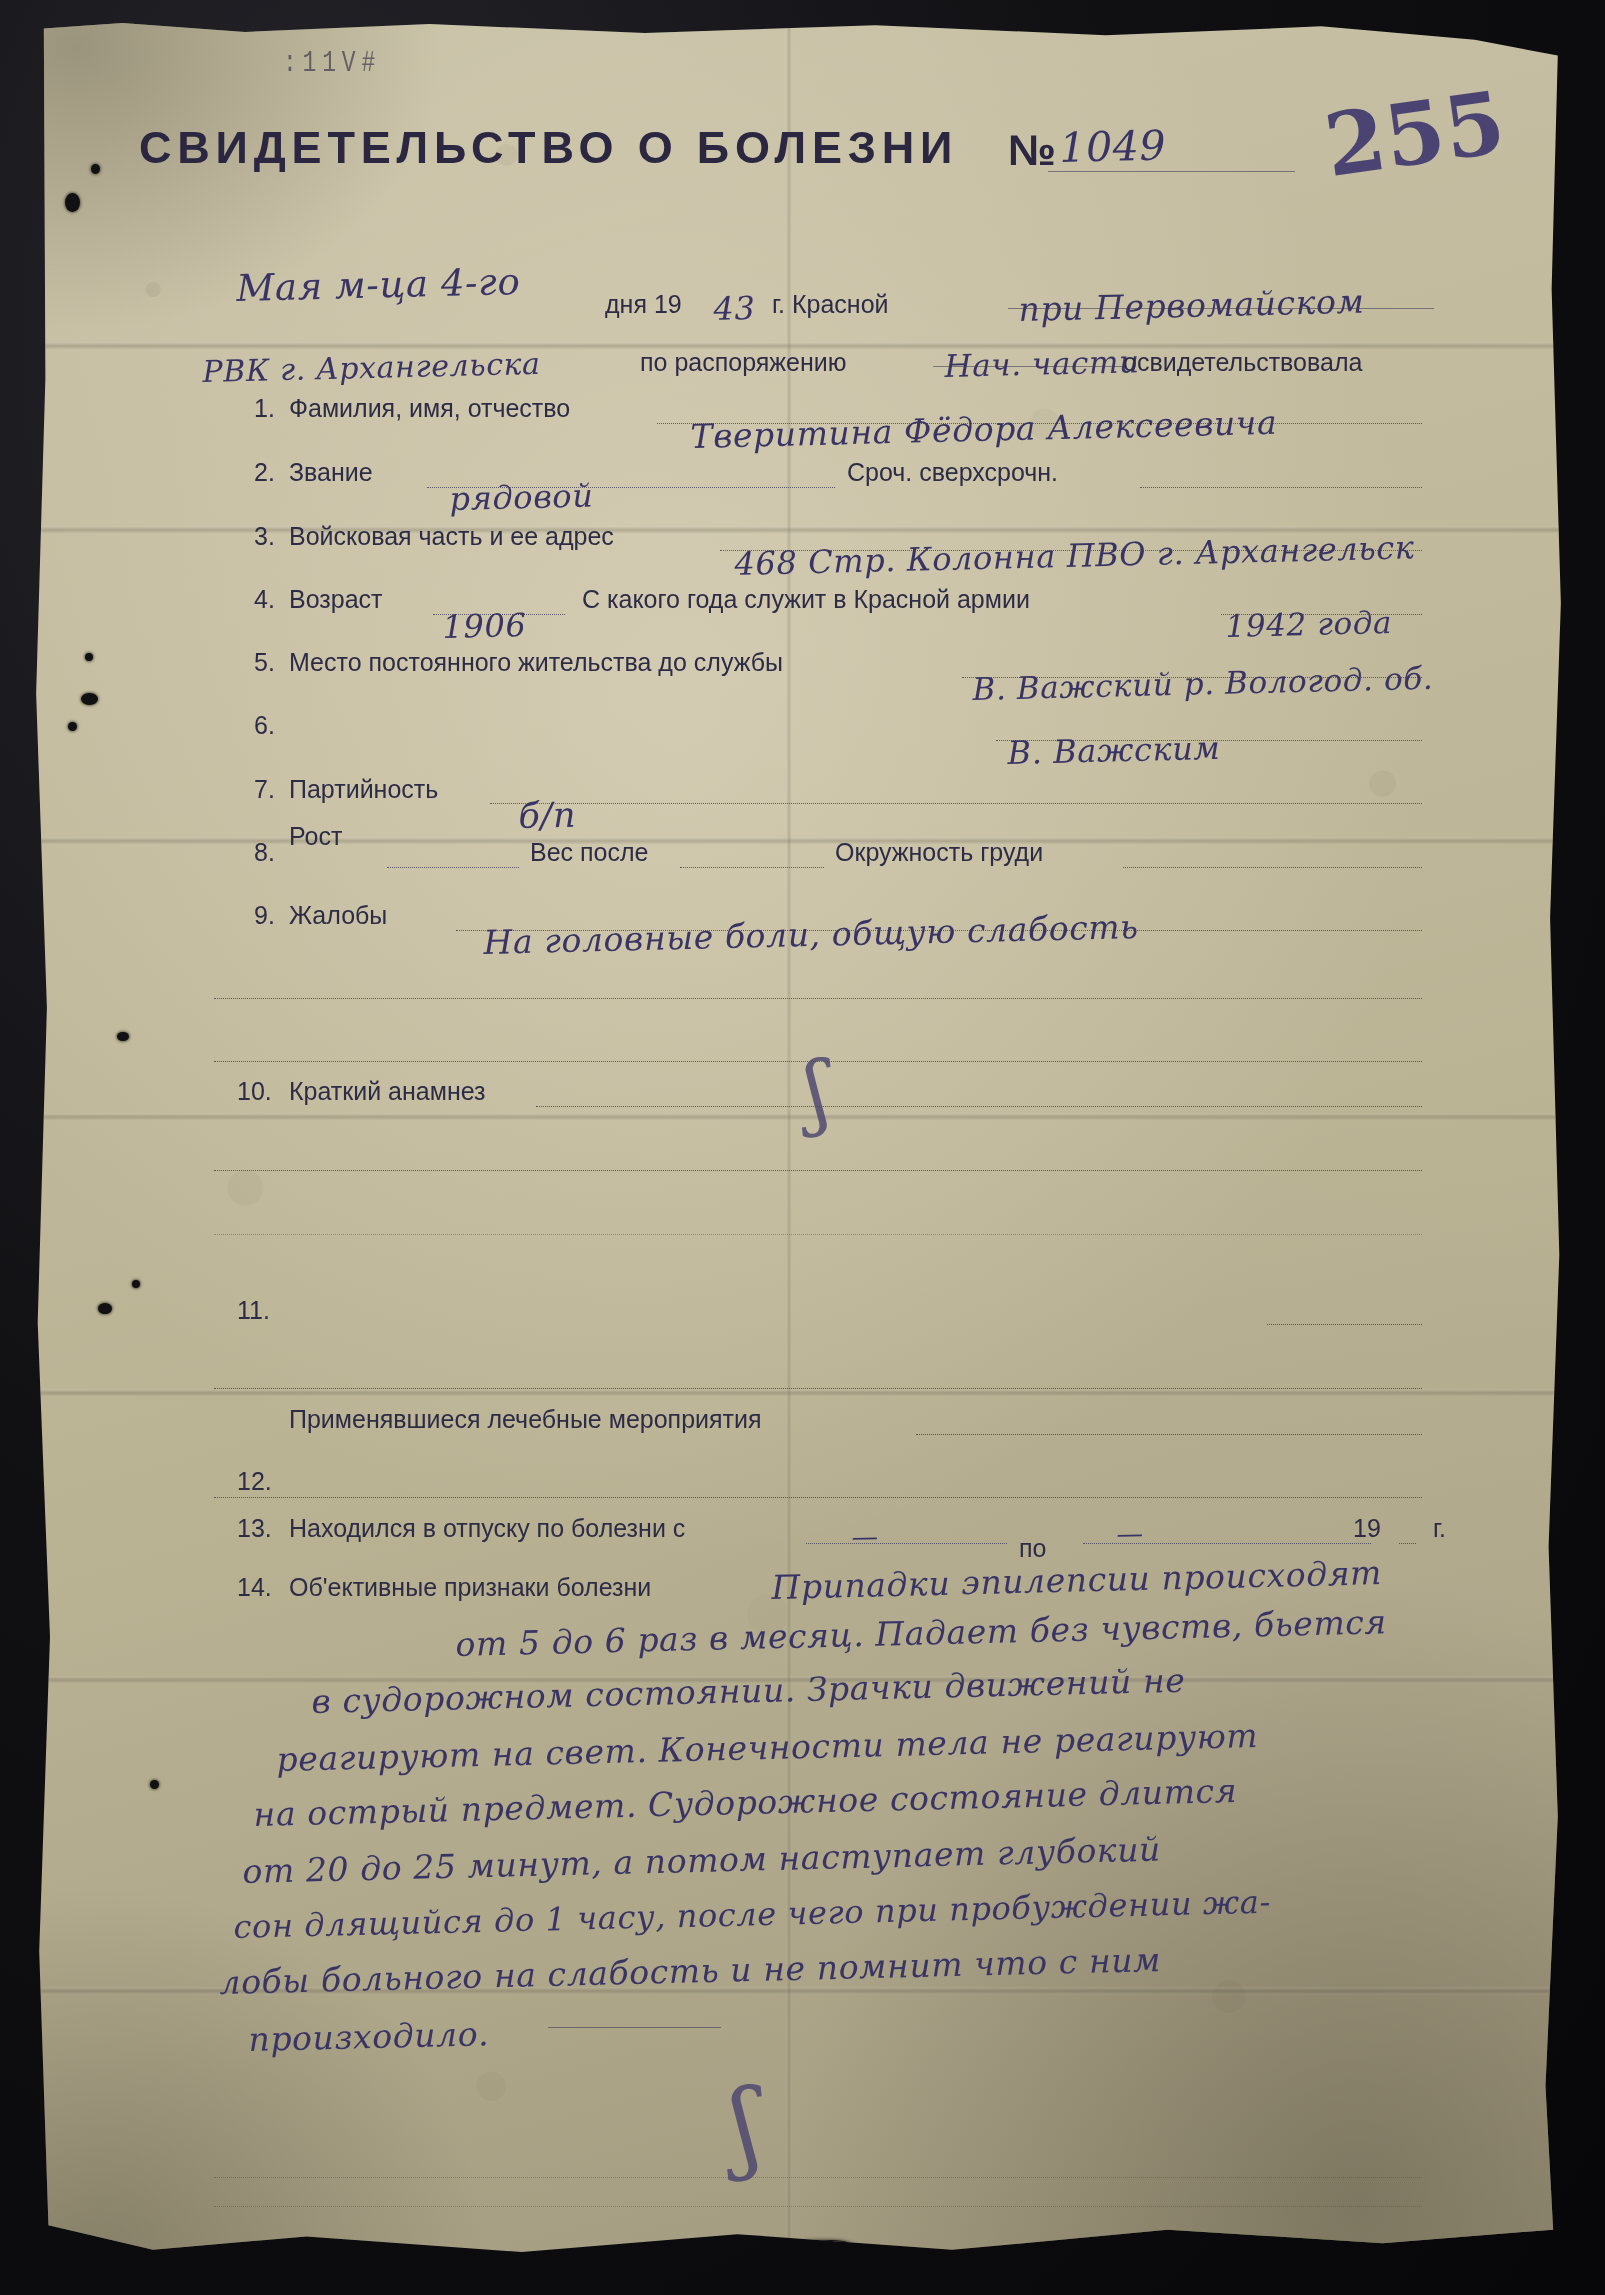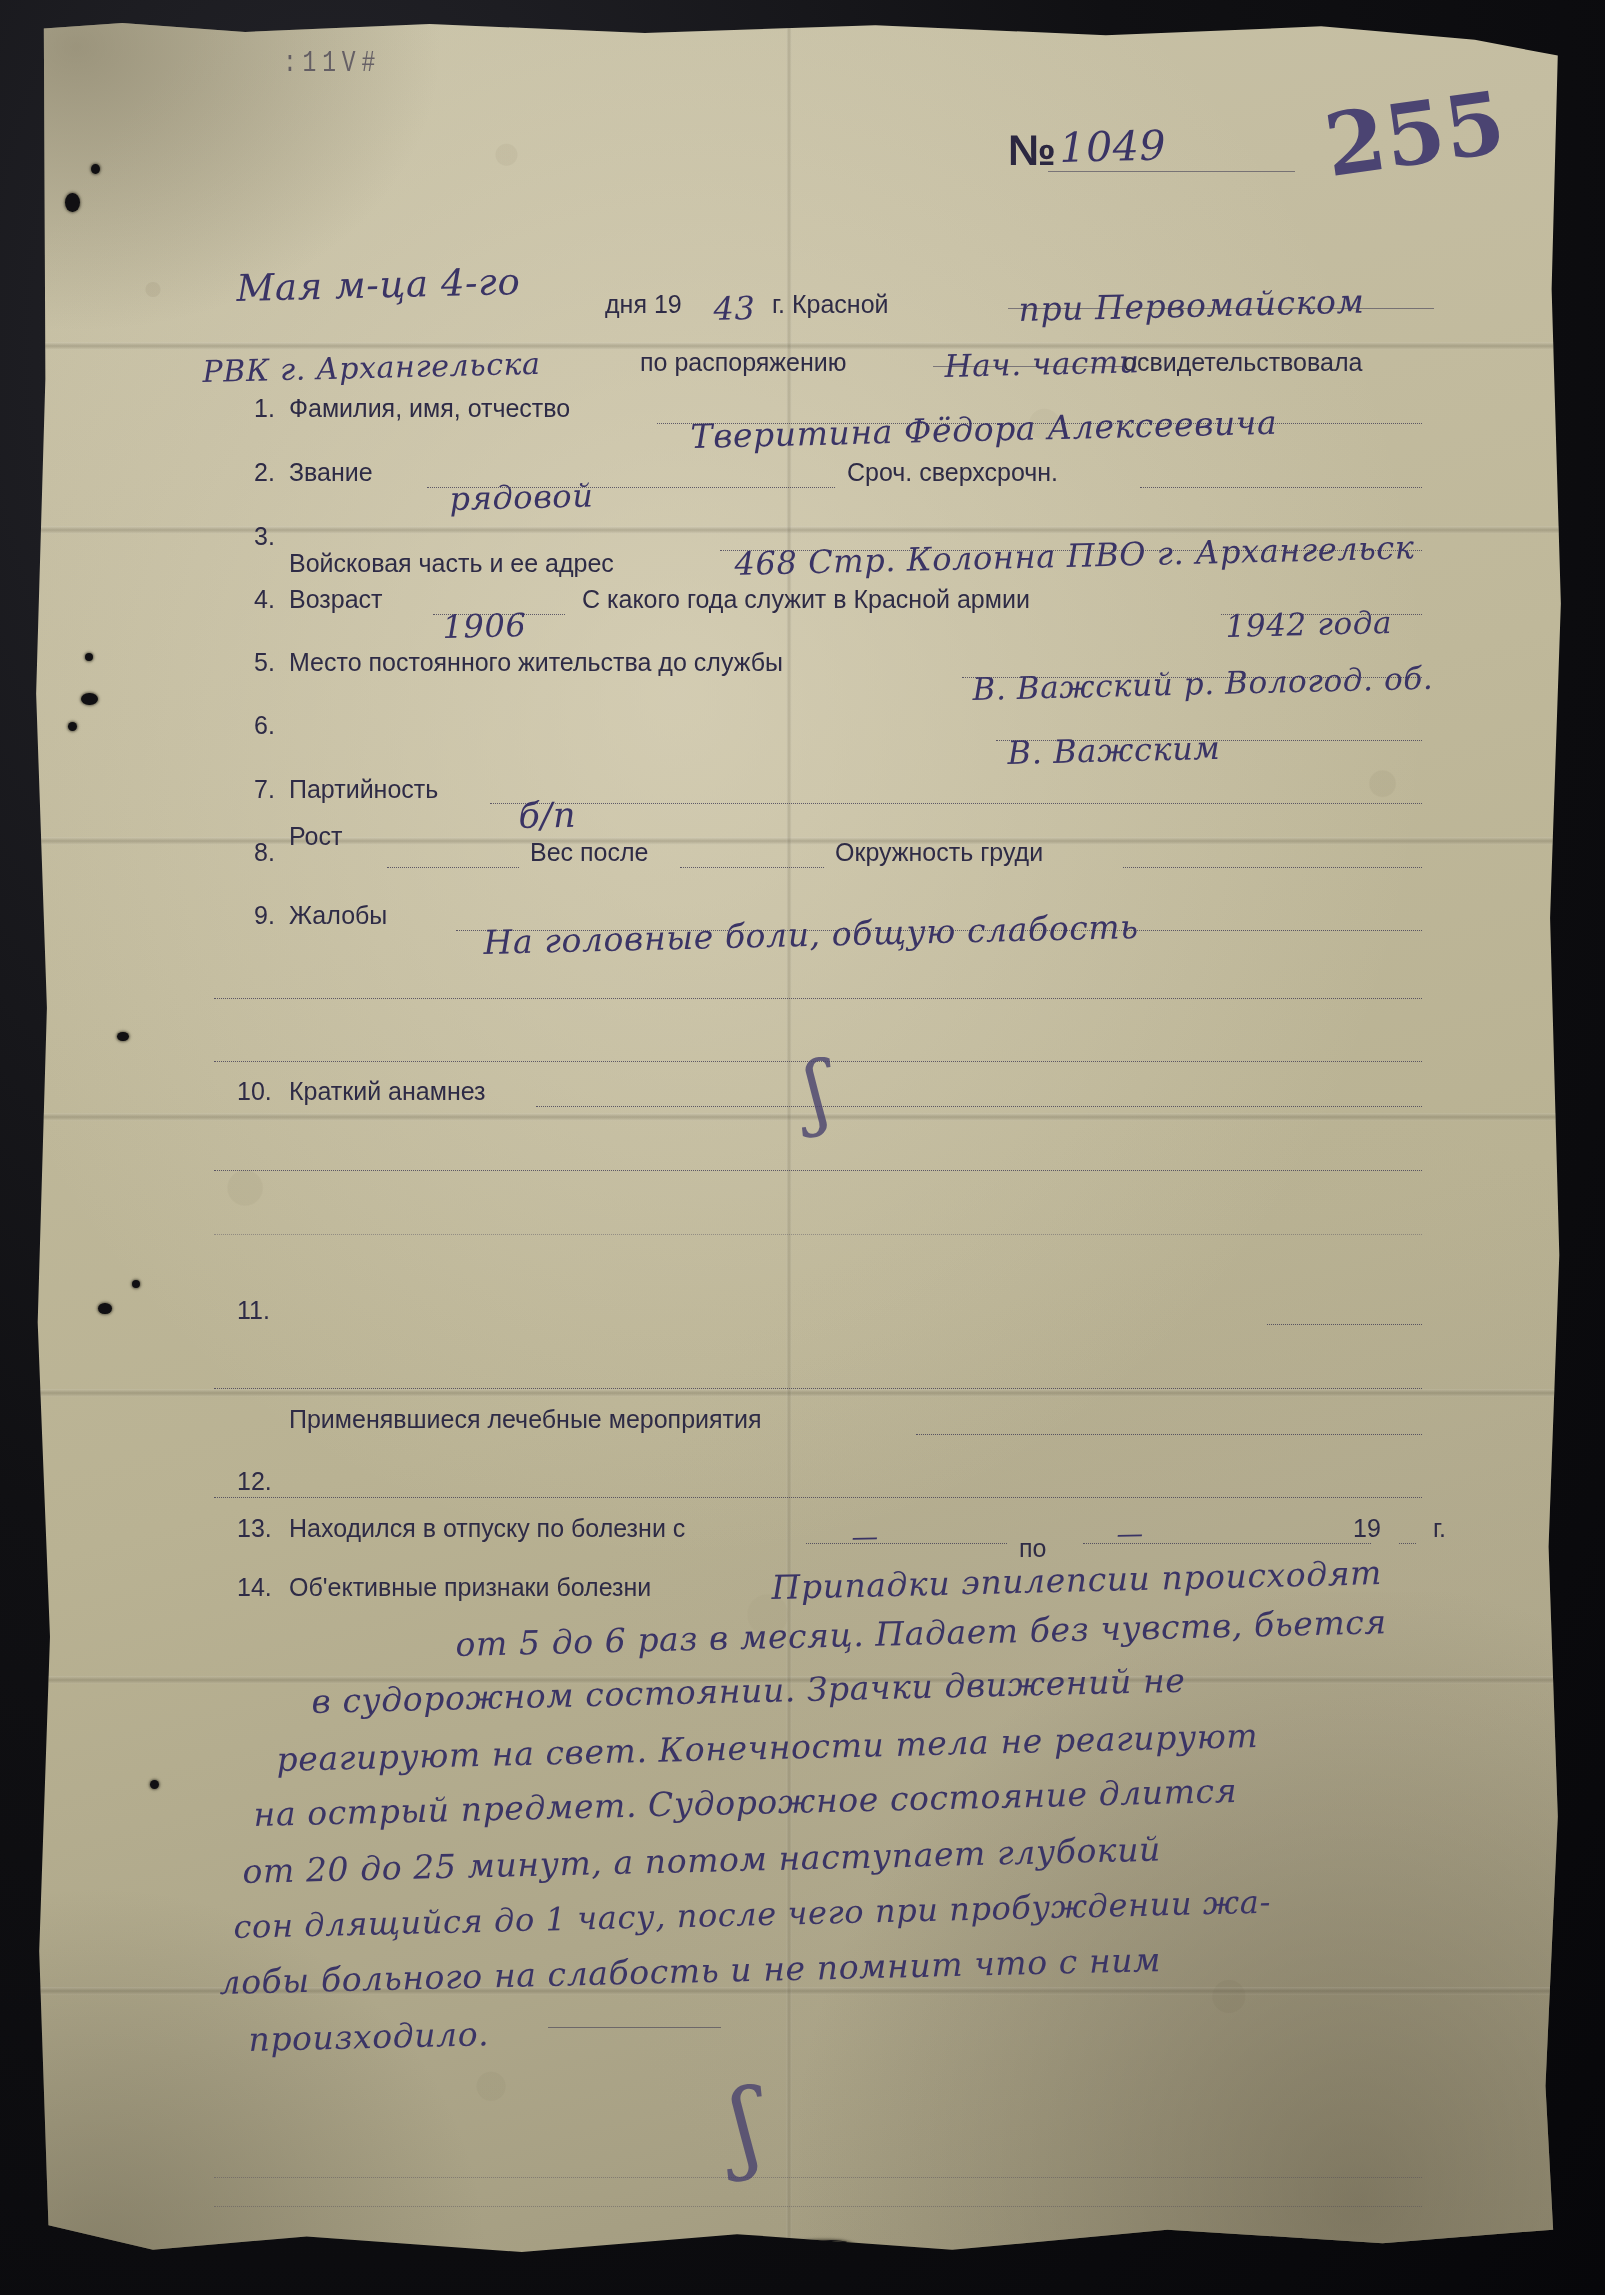--- a/index.html
+++ b/index.html
@@ -238,20 +238,21 @@
   <div class="speck" style="left: 55px;  top: 633px; width: 8px; height: 8px;"></div>
   <div class="speck" style="left: 120px; top: 1760px; width: 9.2px; height: 9.2px;"></div>
   <div class="speck" style="left: 759px;top: 2220px; width: 69px; height: 23px; border-radius: 40%;"></div>
 
   <div class="content">
 
     <div class="top-mark">:11V#</div>
 
     <div class="num-255">255</div>
 
+    <div class="title">СВИДЕТЕЛЬСТВО О БОЛЕЗНИ</div>
     <div class="title-no">№</div>
     <div class="hw" style="position:absolute; left:1030px; top:104px; font-size:41px;">1049</div>
     <div class="rule-solid" style="left: 1018px; top: 151px; width: 247px;"></div>
 
     <div class="hw" style="position:absolute; left:207px; top:247px; font-size:37px;">Мая м-ца   4-го</div>
     <div class="printed" style="left: 575px; top: 270px;">дня 19</div>
     <div class="hw" style="position:absolute; left:684px; top:270px; font-size:32px;">43</div>
     <div class="printed" style="left: 742px; top: 270px;">г. Красной</div>
     <div class="hw" style="position:absolute; left:989px; top:270px; font-size:33px;">при Первомайском</div>
     <div class="rule-solid" style="left: 978px; top: 288px; width: 426px;"></div>
@@ -268,21 +269,21 @@
     <div class="hw" style="position:absolute; left:661px; top:397px; font-size:33px;">Тверитина Фёдора Алексеевича</div>
 
     <div class="printed" style="left: 224px; top: 438px;">2.</div>
     <div class="printed" style="left: 259px; top: 438px;">Звание</div>
     <div class="rule" style="left: 397px; top: 467px; width: 408px;"></div>
     <div class="hw" style="position:absolute; left:420px; top:460px; font-size:32px;">рядовой</div>
     <div class="printed" style="left: 817px; top: 438px;">Сроч. сверхсрочн.</div>
     <div class="rule" style="left: 1110px; top: 467px; width: 282px;"></div>
 
     <div class="printed" style="left: 224px; top: 502px;">3.</div>
-    <div class="printed" style="left: 259px; top: 529px;">Войсковая часть и ее адрес</div>
+    <div class="printed" style="left: 259px; top: 502px;">Войсковая часть и ее адрес</div>
     <div class="rule" style="left: 690px; top: 530px; width: 702px;"></div>
     <div class="hw" style="position:absolute; left:705px; top:525px; font-size:32px;">468 Стр. Колонна ПВО г. Архангельск</div>
 
     <div class="printed" style="left: 224px; top: 565px;">4.</div>
     <div class="printed" style="left: 259px; top: 565px;">Возраст</div>
     <div class="rule" style="left: 403px; top: 594px; width: 132px;"></div>
     <div class="hw" style="position:absolute; left:413px; top:588px; font-size:32px;">1906</div>
     <div class="printed" style="left: 552px; top: 565px;">С какого года служит в Красной армии</div>
     <div class="rule" style="left: 1191px; top: 594px; width: 201px;"></div>
     <div class="hw" style="position:absolute; left:1196px; top:588px; font-size:31px;">1942 года</div>

